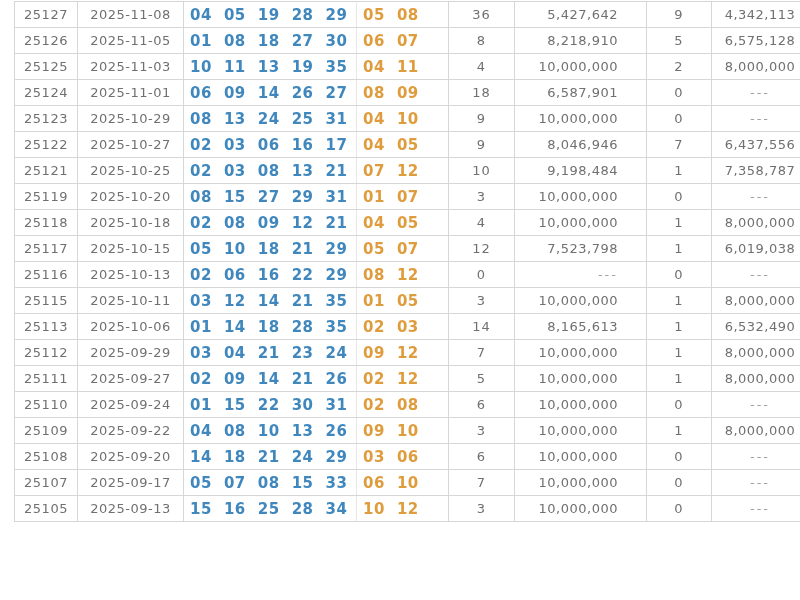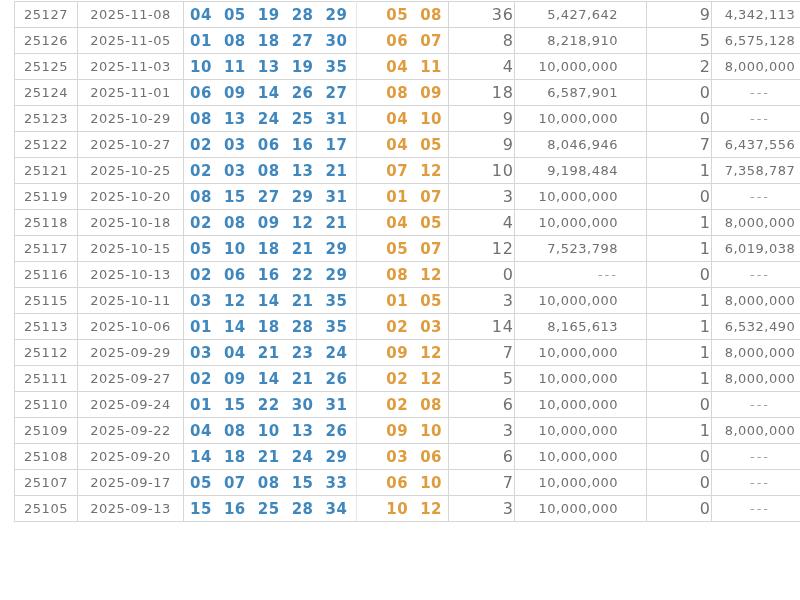--- a/index.html
+++ b/index.html
@@ -30,35 +30,35 @@
     text-align: center;
     color: #707070;
     font-size: 13px;
     letter-spacing: 0.5px;
   }
   .c-front {
     text-align: left;
     border-right-color: #e7e7e7;
   }
   .c-back {
-    text-align: right;
+    text-align: left;
   }
   .ball {
     display: inline-block;
     font-weight: bold;
     font-size: 15px;
     margin: 0 6px;
     letter-spacing: 0.5px;
   }
   .ball.front { color: var(--front-color, #3f87bd); }
   .ball.back  { color: var(--back-color,  #df9c3d); }
   .c-count {
-    text-align: right;
+    text-align: center;
     color: #707070;
-    font-size: 16px;
+    font-size: 13px;
     letter-spacing: 1px;
   }
   .c-prize {
     text-align: right;
     color: #707070;
     font-size: 13px;
     letter-spacing: 0.5px;
   }
   .c-prize.p1 { padding-right: 28px; }
   .c-prize.p2 { padding-right: 0; text-align: center; }

